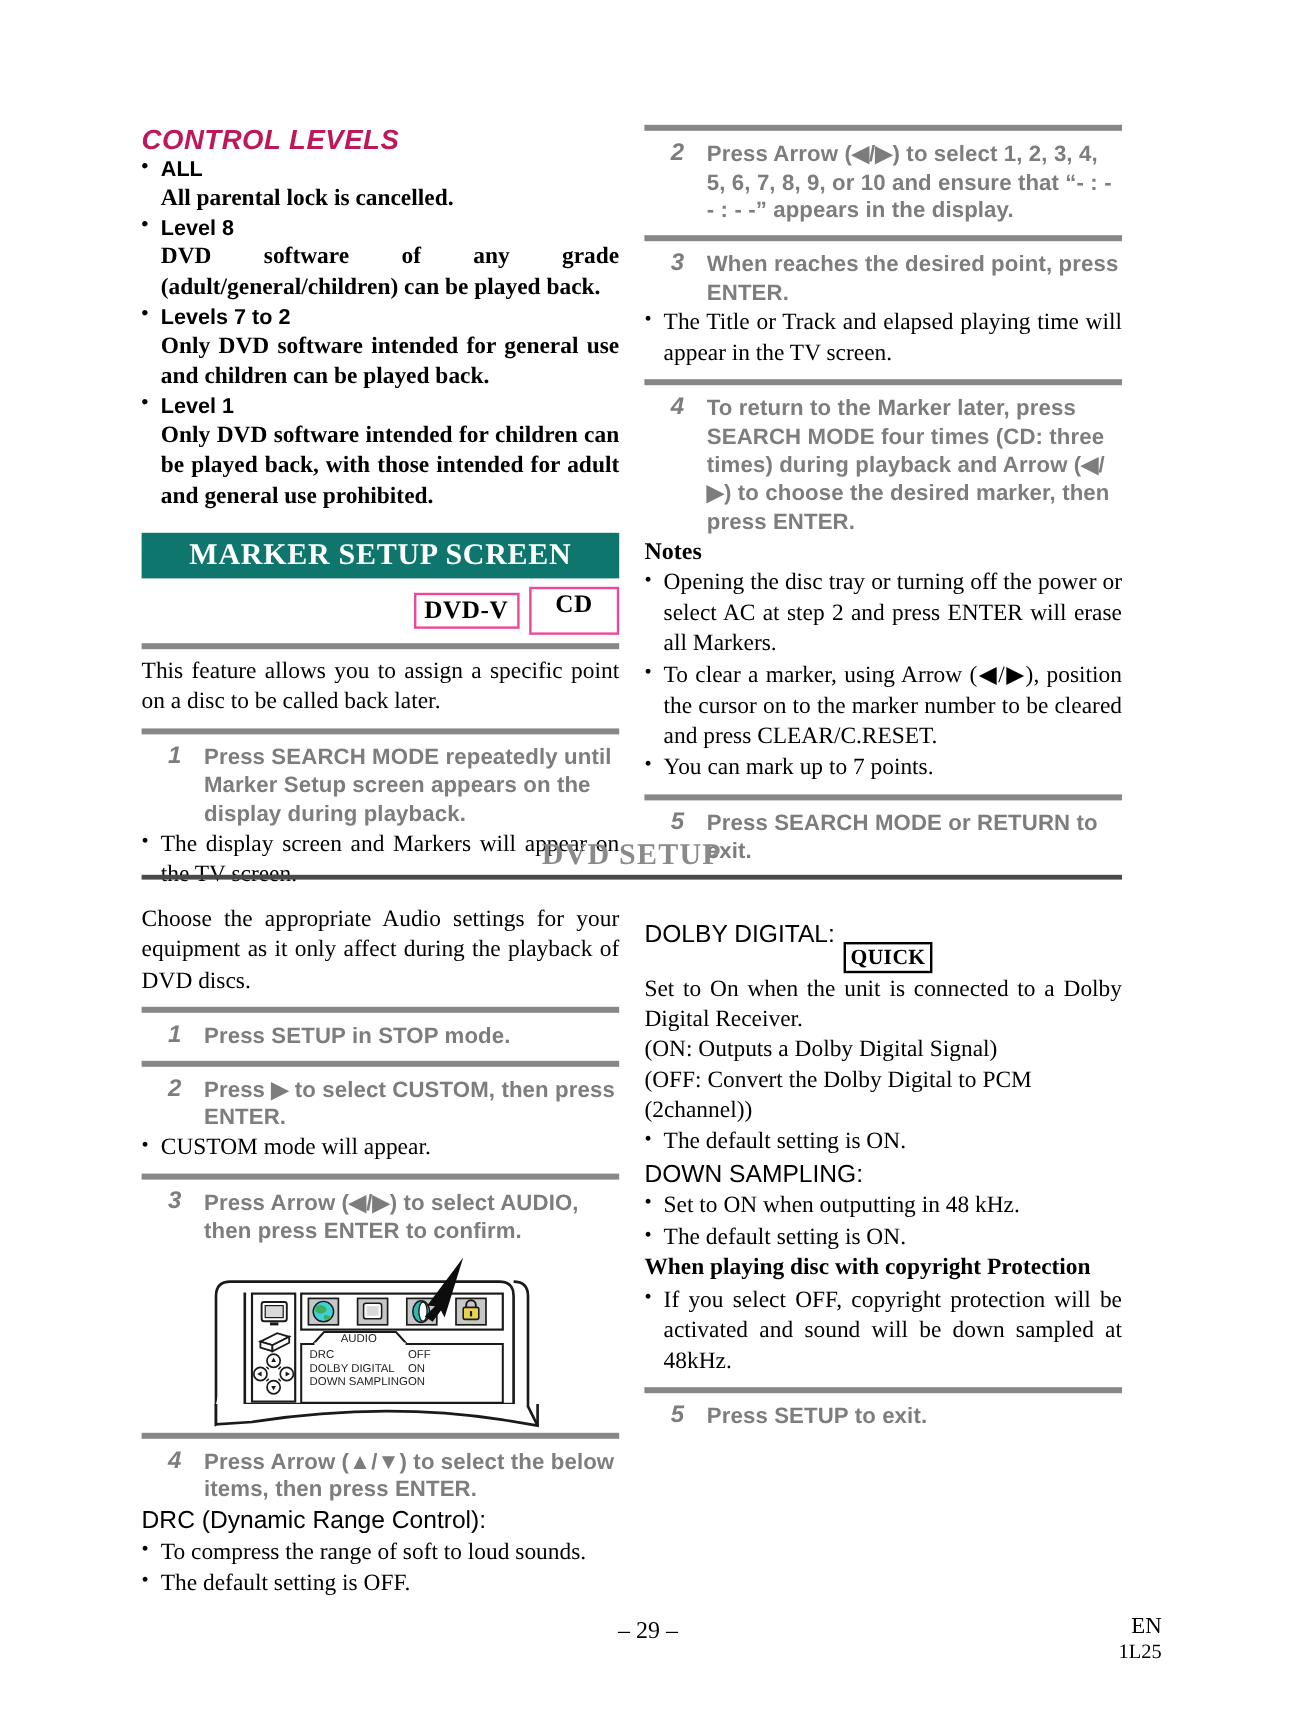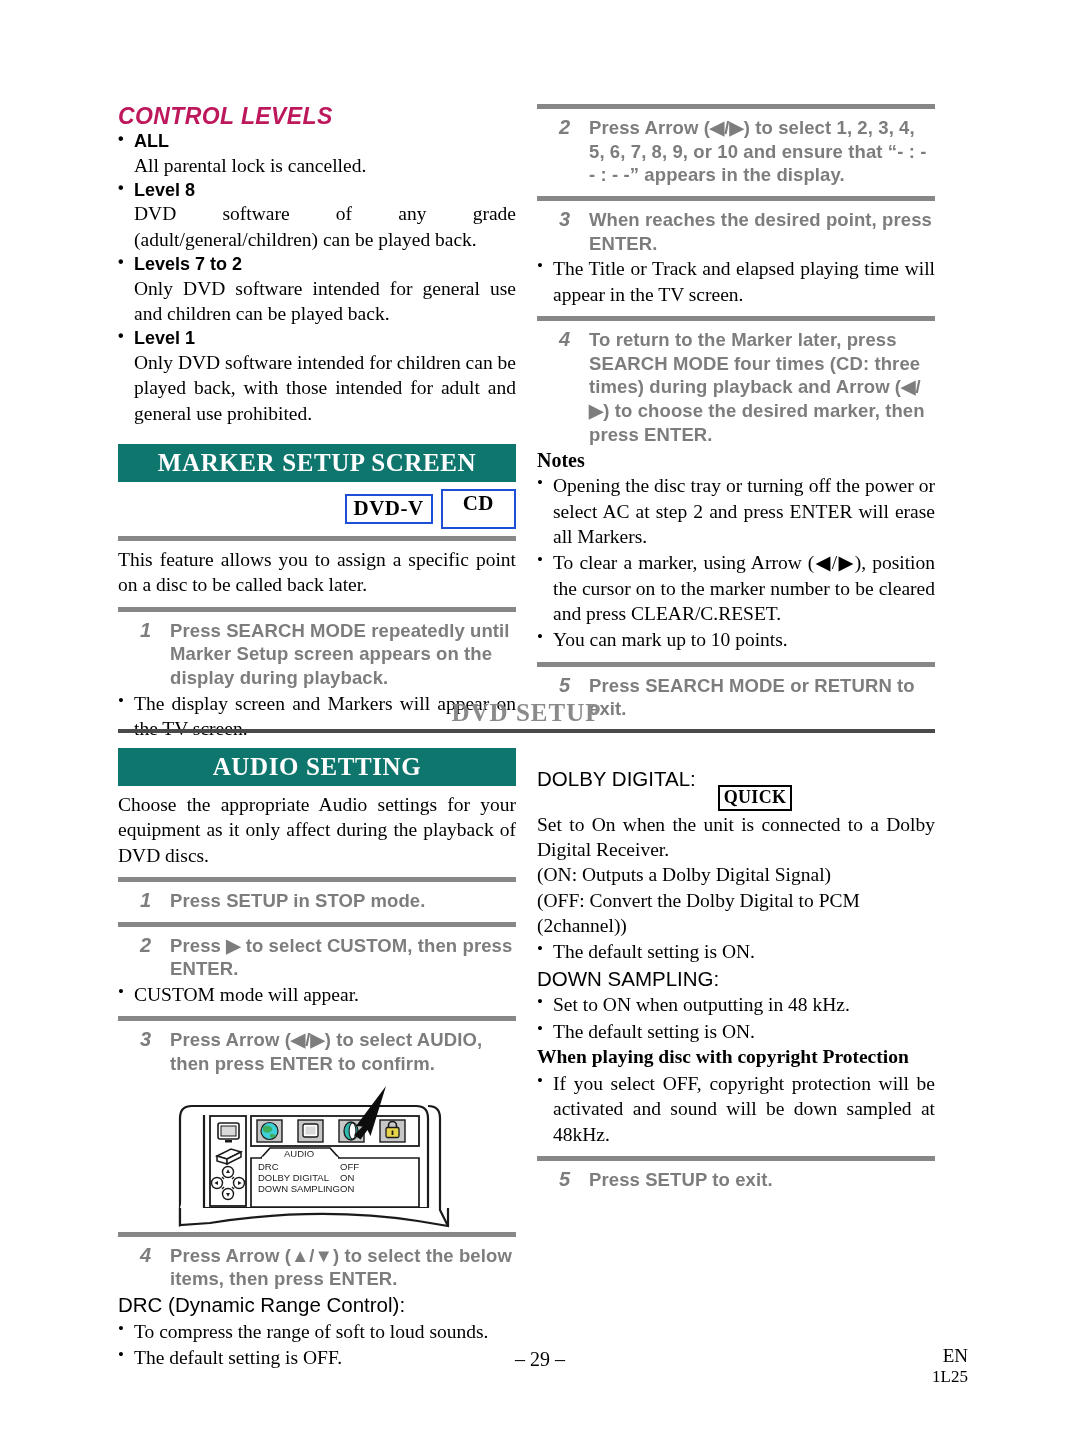--- a/index.html
+++ b/index.html
@@ -133,20 +133,21 @@
     top: -1px;
     font-size: 16px;
   }
   .deflist .desc {
     font-family: "Liberation Serif", serif;
     font-size: 19.5px;
     line-height: 1.30;
     padding-left: 16px;
     text-align: justify;
     margin-top: 0px;
+    font-weight: bold;
   }
 
   
   .sep {
     height: 5px;
     background: #878787;
     margin: 9px 0 7px 0;
   }
   .step {
     position: relative;
@@ -174,21 +175,21 @@
 
   
   .badges {
     display: flex;
     justify-content: flex-end;
     align-items: center;
     gap: 8px;
     margin-top: 7px;
   }
   .badge {
-    border: 2px solid #1d4ed8;
+    border: 2px solid #ec4899;
     font-family: "Liberation Serif", serif;
     font-weight: bold;
     font-size: 21px;
     padding: 1px 7px 2px 7px;
     line-height: 1.1;
     letter-spacing: 0.5px;
   }
   .badge.cd { padding: 1px 20px 12px 20px; }
 
   .thin-sep {
@@ -214,21 +215,21 @@
   .bold-serif-head {
     font-family: "Liberation Serif", serif;
     font-weight: bold;
     font-size: 19.5px;
     line-height: 1.28;
     margin-top: 1px;
   }
   .dd-line {
     display: flex;
     align-items: center;
-    gap: 22px;
+    gap: 7px;
     margin-bottom: 1px;
   }
   .dd-label {
     font-family: "Liberation Sans", sans-serif;
     font-size: 20.5px;
     line-height: 1.2;
   }
   .quick-badge {
     border: 2px solid #000;
     font-family: "Liberation Serif", serif;
@@ -349,40 +350,39 @@
     <div class="step">
       <span class="num">4</span>
       <span class="txt">To return to the Marker later, press SEARCH MODE four times (CD: three times) during playback and Arrow (◀/▶) to choose the desired marker, then press ENTER.</span>
     </div>
 
     <div class="notes-head">Notes</div>
 
     <ul class="blist">
       <li>Opening the disc tray or turning off the power or select AC at step 2 and press ENTER will erase all Markers.</li>
       <li>To clear a marker, using Arrow (◀/▶), position the cursor on to the marker number to be cleared and press CLEAR/C.RESET.</li>
-      <li class="last-nojust">You can mark up to 10 points.</li>
+      <li class="last-nojust">You can mark up to 7 points.</li>
     </ul>
 
     <div class="sep"></div>
 
     <div class="step">
       <span class="num">5</span>
       <span class="txt">Press SEARCH MODE or RETURN to exit.</span>
     </div>
 
   </div>
 
   <div style="position:absolute; left:118px; top:700px; width:817px;">
     <div class="section-title">DVD SETUP</div>
     <div class="big-rule"></div>
   </div>
 
   <div class="col-left-lower">
 
-    <div class="band">AUDIO SETTING</div>
 
     <div class="body-txt">Choose the appropriate Audio settings for your equipment as it only affect during the playback of DVD discs.</div>
 
     <div class="sep"></div>
 
     <div class="step">
       <span class="num">1</span>
       <span class="txt">Press SETUP in STOP mode.</span>
     </div>
 

